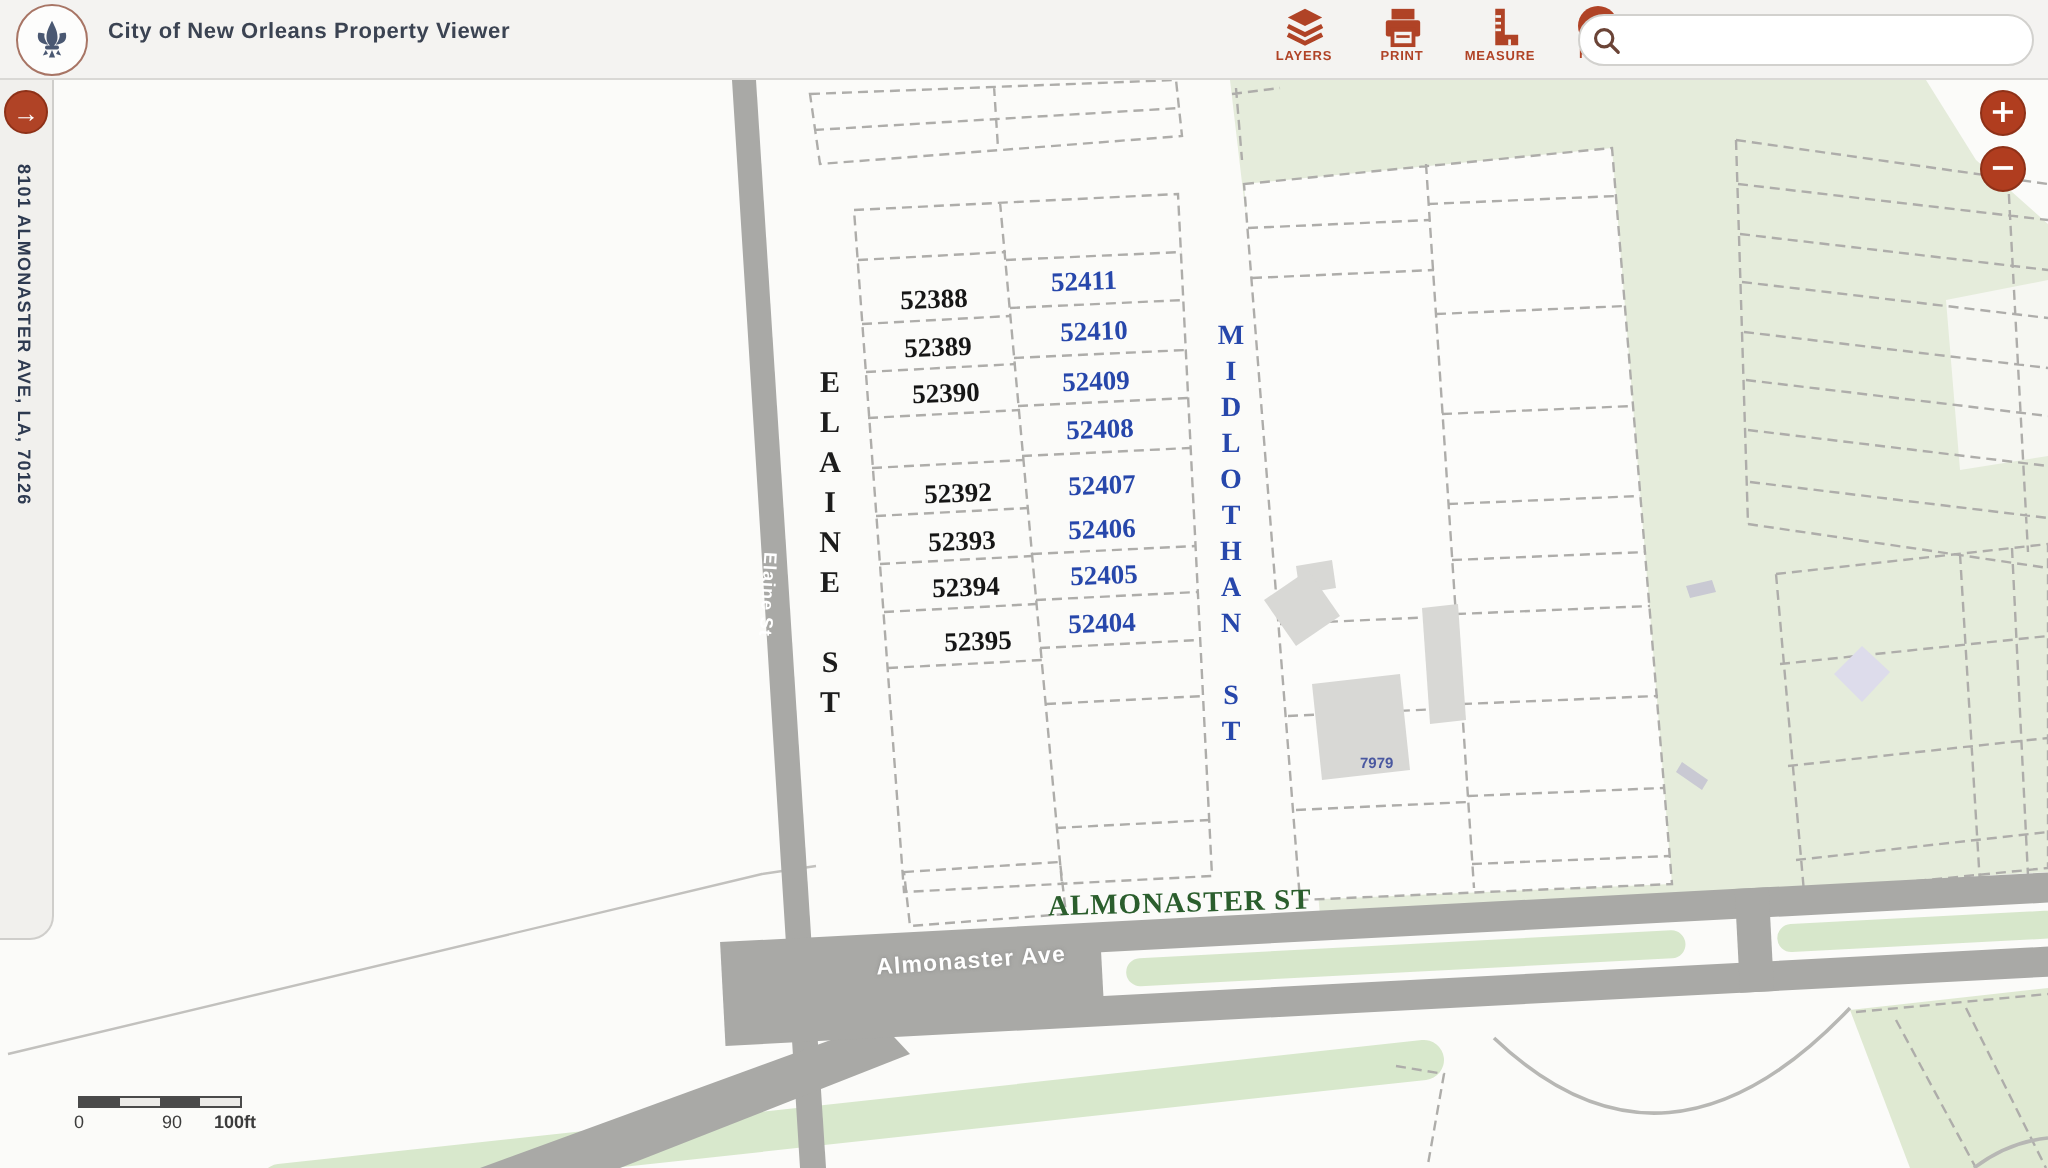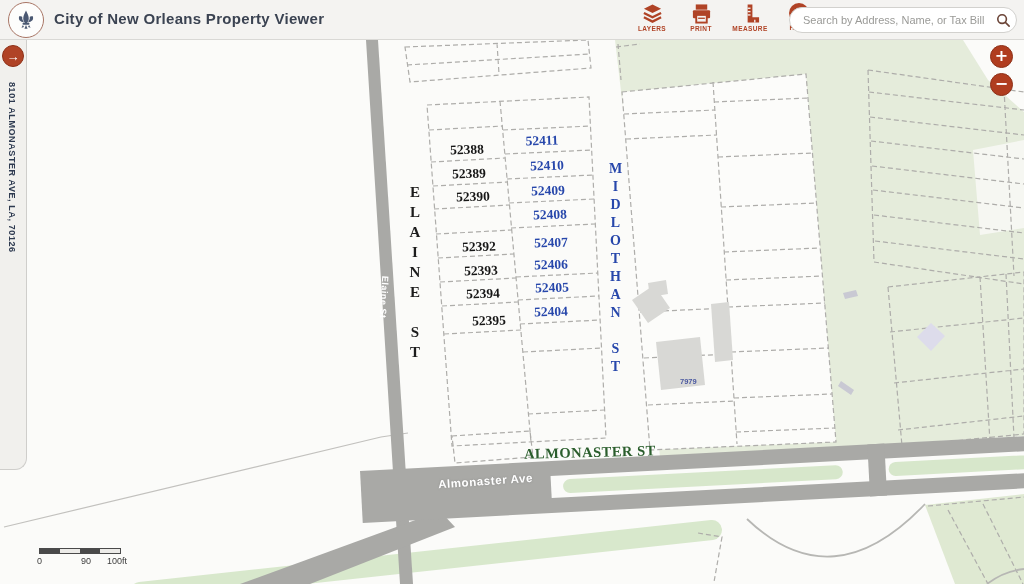--- a/index.html
+++ b/index.html
@@ -2,21 +2,21 @@
 <html><head>
 <meta charset="utf-8">
 <style>
   * { margin:0; padding:0; box-sizing:border-box; }
   html,body { width:1024px; height:584px; overflow:hidden; background:#fff; }
   #app { position:relative; width:1024px; height:584px; font-family:"Liberation Sans",sans-serif; overflow:hidden; background:#fbfbf9; }
 
   
   #header { position:absolute; left:0; top:0; width:1024px; height:40px; background:#f4f3f1; border-bottom:1px solid #d9d8d5; z-index:30; display:flex; align-items:center; }
   #logo { position:absolute; left:8px; top:2px; width:36px; height:36px; border-radius:50%; border:1.5px solid #a87565; background:#fdfdfc; display:flex; align-items:center; justify-content:center; }
-  #app-title { position:absolute; left:54px; top:10px; font-size:15px; font-weight:600; color:#3b4352; letter-spacing:.3px; }
+  #app-title { position:absolute; left:54px; top:10px; font-size:11px; font-weight:600; color:#3b4352; letter-spacing:.3px; }
   #tools { position:absolute; left:634px; top:3px; height:34px; display:flex; gap:13px; }
   .tool { display:flex; flex-direction:column; align-items:center; justify-content:flex-start; cursor:pointer; width:36px; }
   .tool svg { display:block; }
   .tool-label { font-size:6.5px; font-weight:700; color:#b04326; letter-spacing:.4px; margin-top:1px; }
   #search-wrap { position:absolute; left:789px; top:7px; width:228px; height:26px; background:#fff; border:1px solid #d2d1ce; border-radius:13px; display:flex; align-items:center; }
   #search-input { flex:1; border:none; outline:none; background:transparent; font-size:11px; color:#555; padding-left:13px; font-family:"Liberation Sans",sans-serif; }
   #search-input::placeholder { color:#9a9a97; }
   #search-btn { width:26px; height:24px; border:none; background:transparent; cursor:pointer; display:flex; align-items:center; justify-content:center; }
 
   
@@ -42,21 +42,21 @@
   #zoom-in { top:45px; }
   #zoom-out { top:73px; }
 
   
   #scalebar { position:absolute; left:39px; top:548px; width:92px; height:20px; z-index:20; }
   #scalebar-bar { position:absolute; left:0; top:0; width:82px; height:6px; border:1px solid #4a4a4a; display:flex; }
   .seg { height:100%; }
   .seg-d { background:#4a4a4a; }
   .seg-l { background:#ecebe8; }
   .scale-txt { position:absolute; top:8px; font-size:9px; color:#3c3c3c; }
-  #scale-0 { left:-2px; } #scale-50 { left:42px; } #scale-100 { left:68px; }
+  #scale-0 { left:-2px; } #scale-50 { left:42px; } #scale-100 { left:68px;font-weight:bold; }
 
   #map-svg { position:absolute; left:0; top:0; z-index:1; }
 </style>
 </head>
 <body>
 
 <div id="app">
 
   <svg id="map-svg" width="1024" height="584" viewBox="0 0 1024 584">
 
@@ -199,21 +199,20 @@
         </svg>
         <span class="tool-label">MEASURE</span>
       </div>
       <div class="tool">
         <div style="width:20px;height:20px;border-radius:50%;background:#b04326;color:#fff;font-size:13px;font-weight:bold;text-align:center;line-height:20px;">?</div>
         <span class="tool-label">HELP</span>
       </div>
     </div>
 
     <div id="search-wrap">
-      <input id="search-input" type="text" placeholder="Search by Address, Name, or Tax Bill" style="">
       <button id="search-btn">
         <svg width="15" height="15" viewBox="0 0 16 16">
           <circle cx="6.5" cy="6.5" r="4.6" fill="none" stroke="#6b4437" stroke-width="1.7"></circle>
           <line x1="10" y1="10" x2="14" y2="14" stroke="#6b4437" stroke-width="1.7" stroke-linecap="round"></line>
         </svg>
       </button>
     </div>
   </div>
 
   <div id="sidebar">

